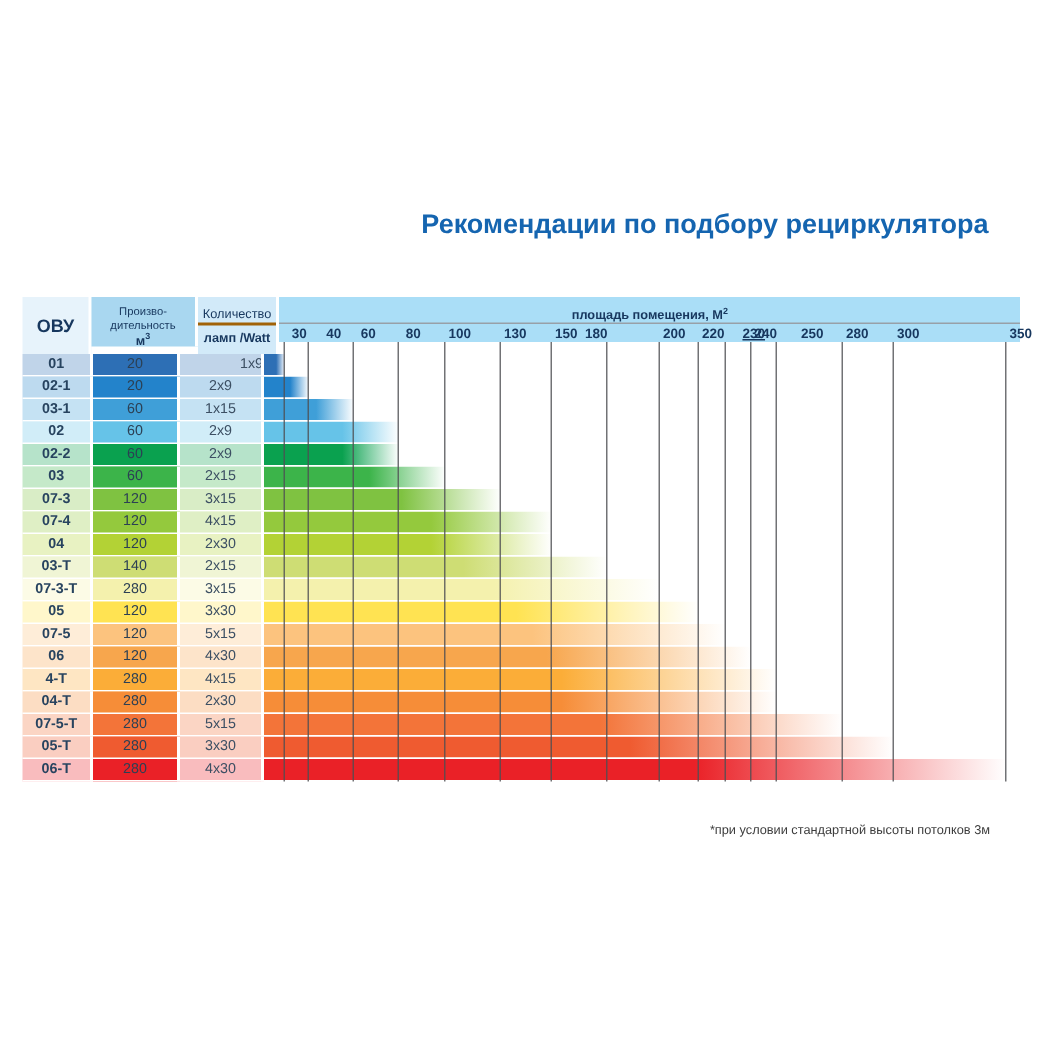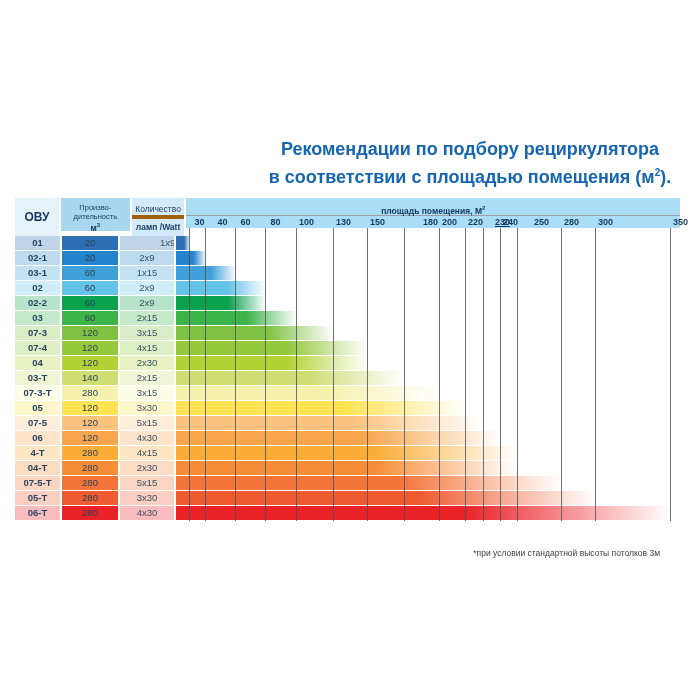--- a/index.html
+++ b/index.html
@@ -13,21 +13,21 @@
   .title sup{font-size:10px;}
 
   .table{position:absolute;left:15px;top:198px;width:665px;height:323px;}
   .thead{position:absolute;left:0;top:0;width:665px;height:38px;display:flex;}
   .hc{box-sizing:border-box;border-right:2px solid #fff;color:#17375e;text-align:center;}
   .h-ovu{width:47px;background:#e7f3fb;font-weight:700;font-size:12px;line-height:38px;height:38px;}
   .h-perf{width:72px;background:#a9d7f0;font-size:7.5px;line-height:9px;padding-top:5px;height:33px;}
   .h-perf .u{font-weight:700;font-size:8.5px;}
   .h-perf sup{font-size:6px;}
   .h-lamps{width:56px;background:#d2eaf9;font-size:8.5px;height:38px;}
-  .h-lamps .l1{padding-top:6px;height:11px;border-bottom:4px solid #a16207;line-height:11px;}
+  .h-lamps .l1{padding-top:6px;height:11px;border-bottom:2px solid #a16207;line-height:11px;}
   .h-lamps .l2{padding-top:3px;font-weight:700;}
   .h-scale{width:504px;background:#aadef7;height:30px;border-right:none;}
   .h-scale .area-title{padding-top:4px;height:13px;border-bottom:1px solid #98a0a8;
                        font-size:8.5px;font-weight:700;line-height:12px;}
   .h-scale .area-title sup{font-size:6px;}
   .ticks{position:relative;height:14px;}
   .tick-label{position:absolute;top:1px;transform:translateX(-50%);
               font-size:9px;font-weight:700;color:#17375e;white-space:nowrap;}
 
   .rows{position:absolute;left:0;top:38px;width:665px;}
@@ -46,21 +46,20 @@
   .footnote{position:absolute;top:548px;right:40px;font-size:8.5px;color:#3c3c3c;}
 </style>
 </head>
 <body>
 
 <div class="page">
 
 
   <div class="title">
     <span>Рекомендации по подбору рециркулятора</span><br>
-    <span><span>в соответствии с площадью помещения (м</span><sup>2</sup><span>).</span></span>
   </div>
 
   <div class="table">
 
     <div class="thead">
       <div class="hc h-ovu">ОВУ</div>
       <div class="hc h-perf">
         <div>Произво-</div>
         <div>дительность</div>
         <div class="u"><span>м</span><sup>3</sup></div>
@@ -72,21 +71,21 @@
       <div class="hc h-scale">
         <div class="area-title"><span>площадь помещения, М</span><sup>2</sup></div>
         <div class="ticks" id="ticks">
             <span class="tick-label" style="left: 13px;">30</span>
             <span class="tick-label" style="left: 36px;">40</span>
             <span class="tick-label" style="left: 59px;">60</span>
             <span class="tick-label" style="left: 89px;">80</span>
             <span class="tick-label" style="left: 120px;">100</span>
             <span class="tick-label" style="left: 157px;">130</span>
             <span class="tick-label" style="left: 191px;">150</span>
-            <span class="tick-label" style="left: 244px;">180</span>
+            <span class="tick-label" style="left: 211px;">180</span>
             <span class="tick-label" style="left: 263px;">200</span>
             <span class="tick-label" style="left: 289px;">220</span>
             <span class="tick-label" style="left: 316px; text-decoration: underline;">230</span>
             <span class="tick-label" style="left: 324px;">240</span>
             <span class="tick-label" style="left: 355px;">250</span>
             <span class="tick-label" style="left: 385px;">280</span>
             <span class="tick-label" style="left: 419px;">300</span>
             <span class="tick-label" style="left: 494px;">350</span>
           </div>
       </div>

